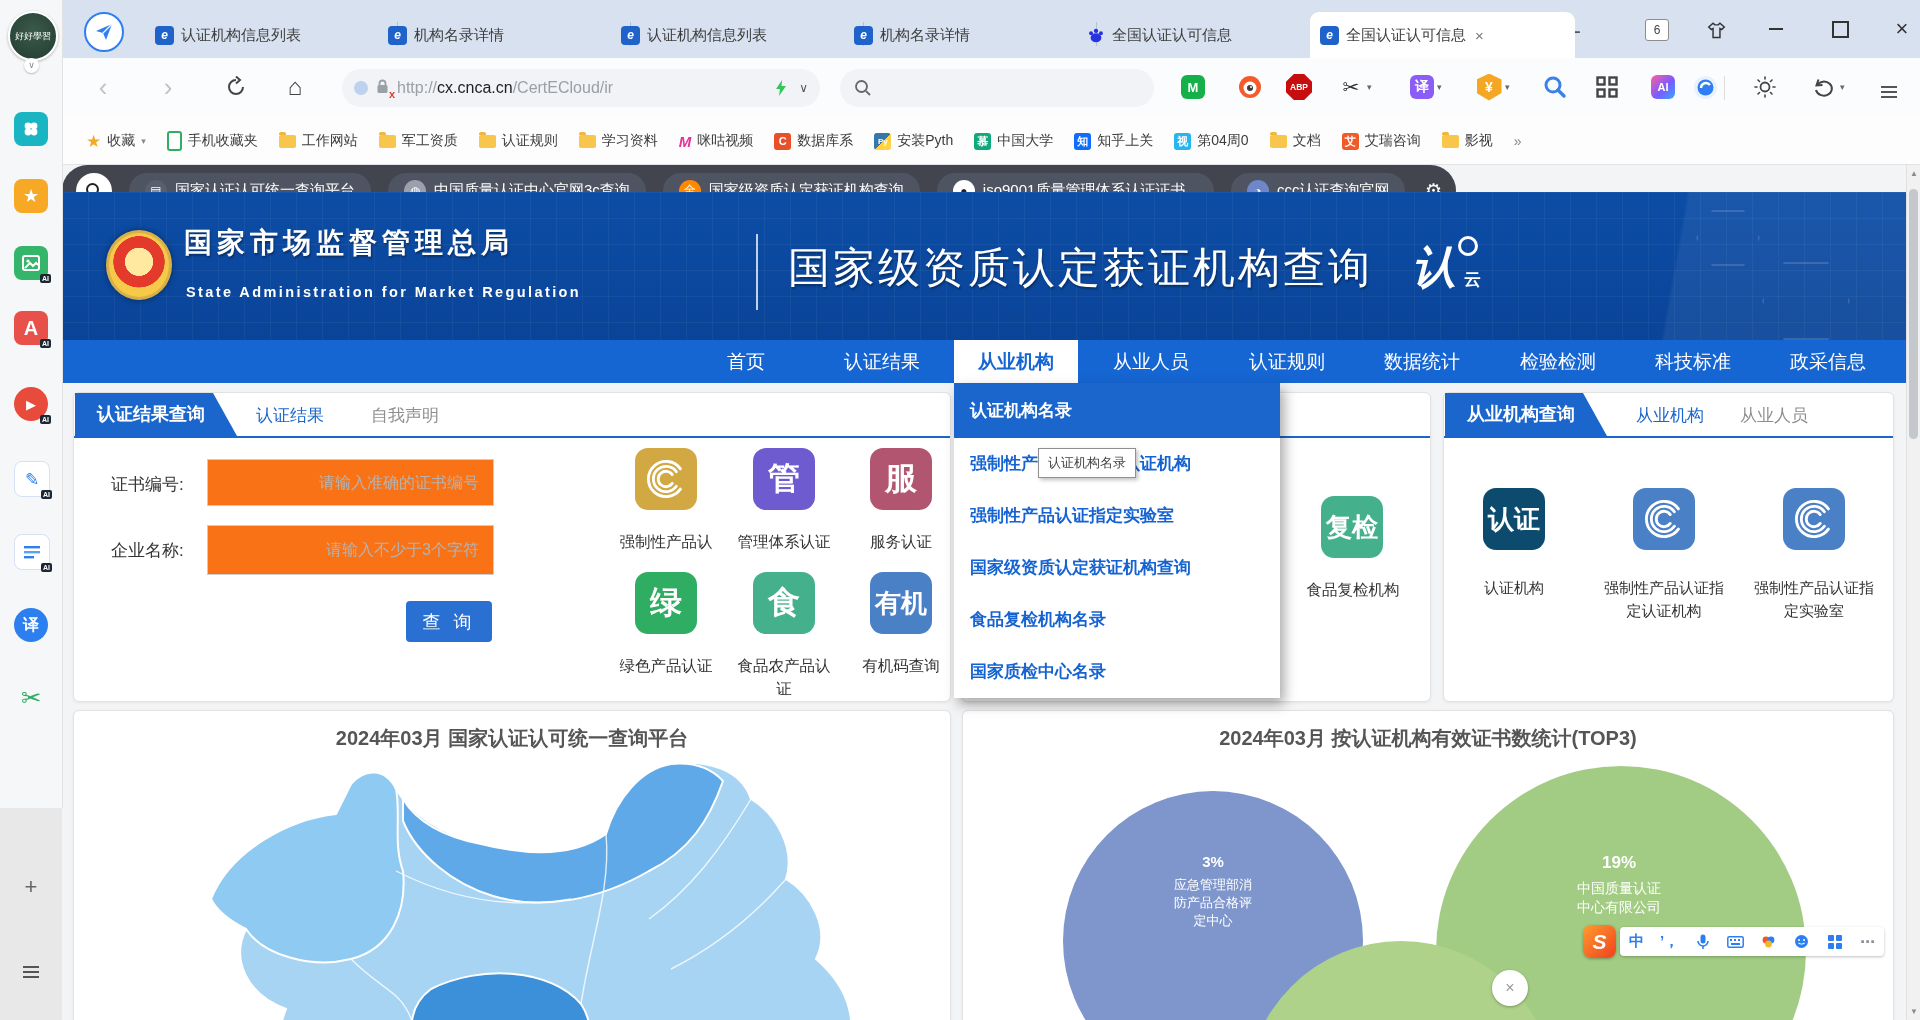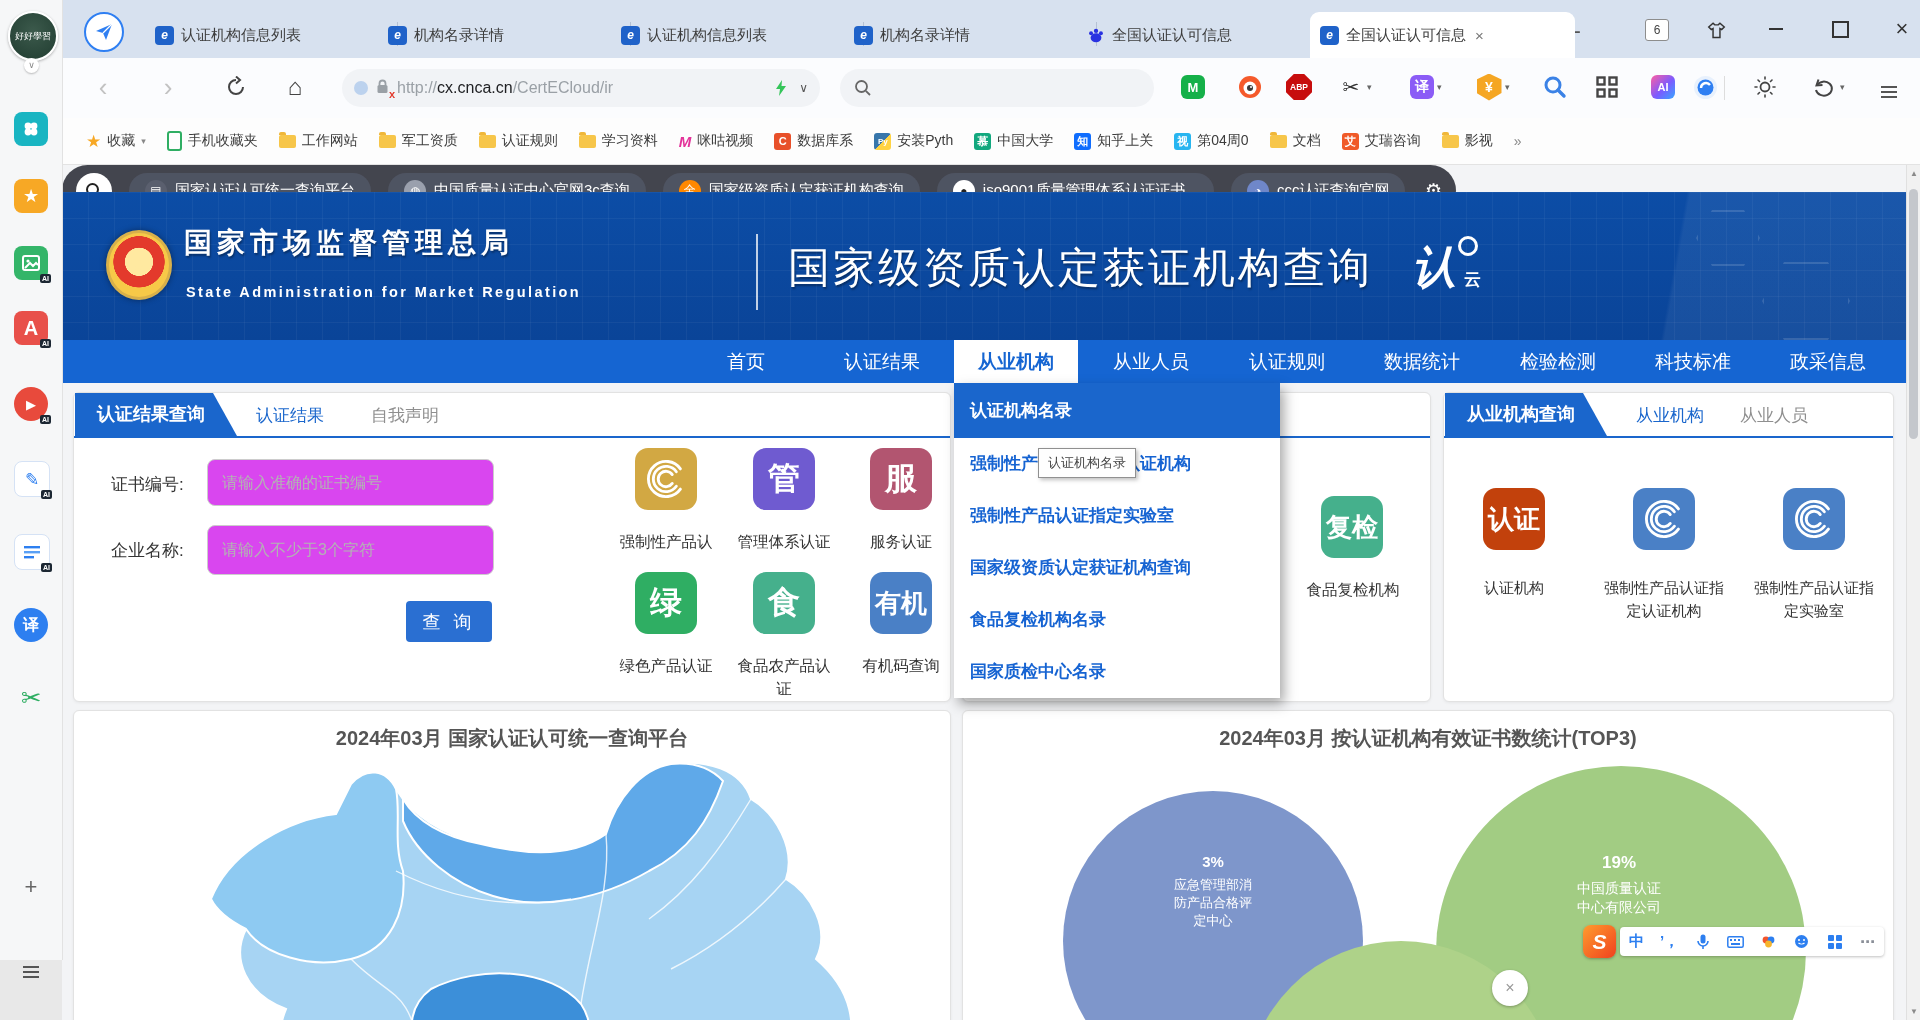--- a/index.html
+++ b/index.html
@@ -1,19 +1,19 @@
 <!DOCTYPE html>
 <html><head>
 <meta charset="utf-8">
 <style>
   html,body{margin:0;padding:0;background:#e8e8e8;}
   body{width:1920px;height:1020px;overflow:hidden;font-family:"Liberation Sans","DejaVu Sans",sans-serif;position:relative;}
   .abs{position:absolute;}
   
-  #sidebar{left:0;top:0;width:62px;height:960px;background:#f6f7f8;border-right:1px solid #e2e2e2;z-index:30;}
+  #sidebar{left:0;top:0;width:62px;height:808px;background:#f6f7f8;border-right:1px solid #e2e2e2;z-index:30;}
   .avatar{left:8px;top:11px;width:46px;height:46px;border-radius:50%;background:radial-gradient(circle at 50% 40%,#3c5a4c,#203c30);color:#fff;font-size:9px;line-height:11px;text-align:center;display:flex;align-items:center;justify-content:center;border:2px solid #fff;box-shadow:0 1px 3px rgba(0,0,0,.3);}
   .avatar-chev{left:24px;top:58px;width:15px;height:15px;border-radius:50%;background:#fff;box-shadow:0 1px 2px rgba(0,0,0,.25);color:#888;font-size:9px;text-align:center;line-height:14px;}
   .side-ico{left:14px;width:34px;height:34px;border-radius:8px;color:#fff;display:flex;align-items:center;justify-content:center;font-size:18px;font-weight:bold;}
   .ai-badge{position:absolute;right:-3px;bottom:-3px;background:#1c2733;color:#fff;font-size:7px;font-weight:bold;padding:1px 2px;border-radius:2px;line-height:7px;}
   .side-plain{left:14px;width:34px;height:34px;color:#666;display:flex;align-items:center;justify-content:center;font-size:22px;}
   .hamb{width:16px;height:2px;background:#555;box-shadow:0 5px 0 #555,0 10px 0 #555;}
   
   #tabbar{left:62px;top:0;width:1858px;height:58px;background:#d7e1ef;z-index:10;}
   .blogo{left:22px;top:12px;width:36px;height:36px;border-radius:50%;background:#fff;border:2px solid #2f7ff2;display:flex;align-items:center;justify-content:center;}
   .tab{top:12px;height:46px;display:flex;align-items:center;padding:0 10px;gap:7px;color:#3d3d3d;font-size:15px;overflow:hidden;white-space:nowrap;}
@@ -56,21 +56,21 @@
   #sitenav{left:0;top:175px;width:1848px;height:43px;background:#1565d2;}
   .navitem{top:0;height:43px;line-height:43px;text-align:center;color:#fff;font-size:19px;}
   .navitem.active{background:#fff;color:#1565d2;font-weight:bold;}
   
   .panel{background:#fff;border:1px solid #e2e2e2;border-radius:6px;box-shadow:0 1px 3px rgba(0,0,0,.06);}
   .ptabs{position:absolute;left:0;top:0;right:0;height:43px;border-bottom:2px solid #1a66cc;}
   .ptab-active{position:absolute;left:1px;top:0;width:162px;height:43px;background:#1a66cc;color:#fff;font-size:18px;font-weight:bold;line-height:43px;padding-left:22px;box-sizing:border-box;clip-path:polygon(0 0,calc(100% - 24px) 0,100% 100%,0 100%);}
   .ptab2{position:absolute;top:0;height:43px;line-height:45px;font-size:17px;color:#1a66cc;}
   .ptab3{position:absolute;top:0;height:43px;line-height:45px;font-size:17px;color:#8f8f8f;}
   .flabel{position:absolute;font-size:17px;color:#333;}
-  .finput{position:absolute;border:1px solid #ccc;border-radius:8px;background:#d946ef;font-size:16px;color:#333;padding:0 14px;box-sizing:border-box;font-family:inherit;}
+  .finput{position:absolute;border:1px solid #ccc;border-radius:0;background:#f97316;font-size:16px;color:#333;padding:0 14px;box-sizing:border-box;font-family:inherit;text-align:right;}
   .finput::placeholder{color:#b3b3b3;}
   .qbtn{position:absolute;background:#2a6fd2;color:#fff;border:none;border-radius:4px;font-size:18px;letter-spacing:4px;font-family:inherit;}
   .tile{position:absolute;width:62px;height:62px;border-radius:13px;color:#fff;display:flex;align-items:center;justify-content:center;font-weight:bold;}
   .tlabel{position:absolute;width:98px;text-align:center;font-size:15.5px;color:#333;line-height:23px;}
   .tlabel2{position:absolute;width:124px;text-align:center;font-size:15px;color:#333;line-height:23px;}
   
   #dropdown{left:892px;top:218px;width:326px;background:#fff;box-shadow:4px 6px 12px rgba(0,0,0,.35);z-index:40;}
   .ddfirst{height:55px;line-height:55px;background:#1a66cc;color:#fff;font-size:17px;font-weight:bold;padding-left:16px;}
   .dditem{height:52px;line-height:52px;color:#1563d2;font-size:17px;font-weight:bold;padding-left:16px;}
   #tooltip{left:976px;top:283px;height:28px;line-height:28px;padding:0 9px;background:#fefefe;border:1px solid #909090;font-size:13px;color:#444;box-shadow:2px 2px 4px rgba(0,0,0,.25);z-index:45;}
@@ -471,21 +471,21 @@
       </div>
     <div class="tlabel" style="left:341px;top:185px;white-space:nowrap;">食品复检机构</div>
   </div>
 
   <div class="abs panel" style="left:1381px;top:227px;width:449px;height:308px;">
     <div class="ptabs">
       <div class="ptab-active">从业机构查询</div>
       <div class="ptab2" style="left:192px;">从业机构</div>
       <div class="ptab3" style="left:296px;">从业人员</div>
     </div>
-    <div class="tile" style="left:39px;top:95px;background:#c2410c;font-size:26px;">
+    <div class="tile" style="left:39px;top:95px;background:#0c4a6e;font-size:26px;">
         <span>认证</span>
       </div>
     <div class="tile" style="left:189px;top:95px;background:#4a80c6;">
       <svg class="ccc-mark" width="44" height="44" viewBox="0 0 40 40">
           <path d="M33.1,29.2 A16,16 0 1 1 33.1,10.8"></path>
           <path d="M29.4,26.6 A11.5,11.5 0 1 1 29.4,13.4"></path>
           <path d="M25.7,24 A7,7 0 1 1 25.7,16"></path>
         </svg>
     </div>
     <div class="tile" style="left:339px;top:95px;background:#4a80c6;">

